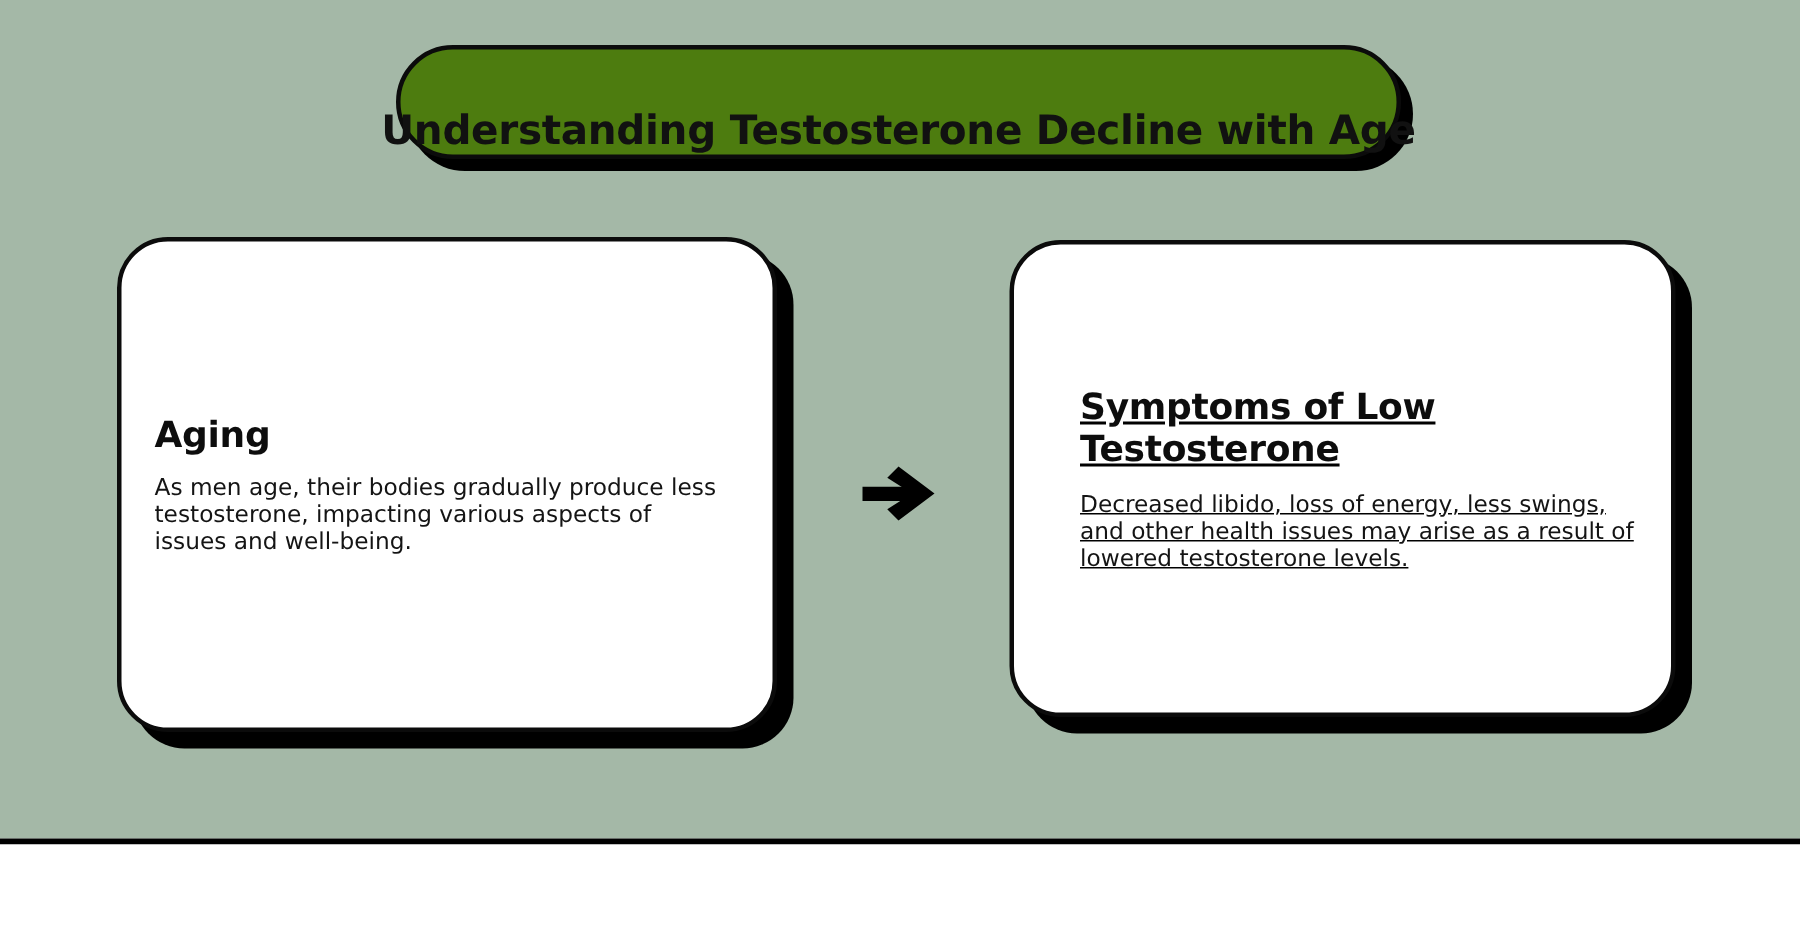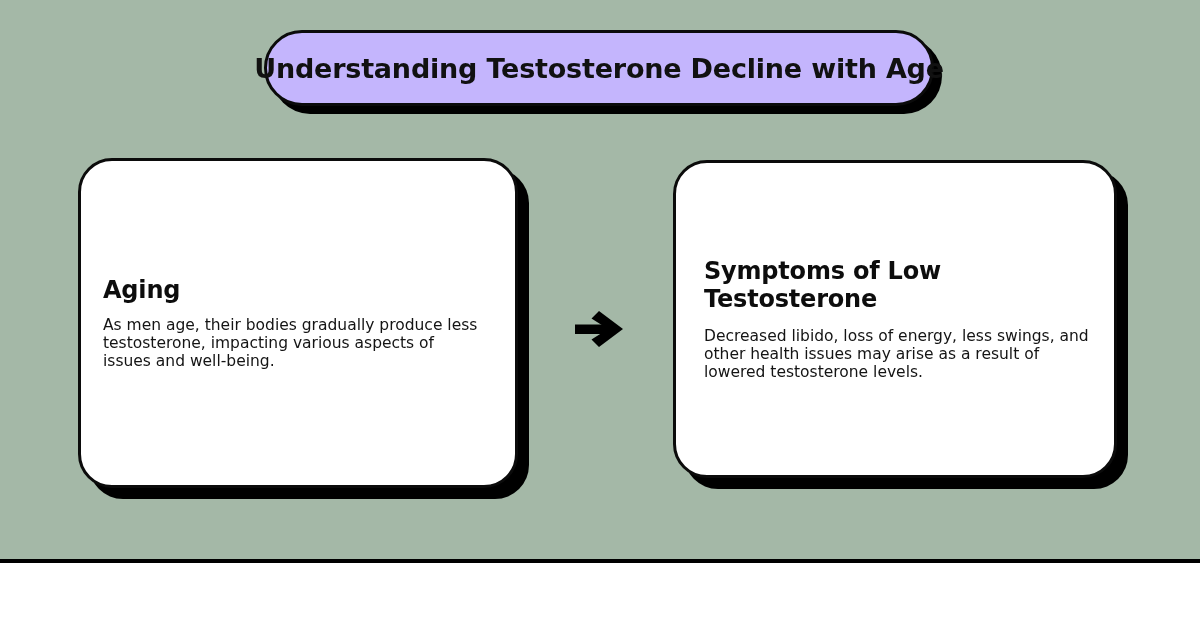--- a/index.html
+++ b/index.html
@@ -60,26 +60,26 @@
     height: 76px;
     background: #000000;
     border-radius: 40px;
   }
   #title-pill {
     position: absolute;
     left: 264px;
     top: 30px;
     width: 670px;
     height: 76px;
-    background: #c4b5fd;
+    background: #4d7c0f;
     border: 3px solid #0b0b0b;
     border-radius: 40px;
     box-sizing: border-box;
     display: flex;
-    align-items: center;
+    align-items: flex-end;
     justify-content: center;
   }
   #title-text {
     font-size: 27px;
     font-weight: bold;
     color: #111111;
     letter-spacing: -0.2px;
     text-align: center;
     white-space: nowrap;
   }
@@ -119,21 +119,21 @@
 
   
   #card-left-shadow { left: 89px;  top: 169px; width: 440px; height: 330px; }
   #card-left        { left: 78px;  top: 158px; width: 440px; height: 330px; }
   #card-left .card-inner { padding-left: 22px; padding-right: 32px; }
   #card-left .card-heading { margin-bottom: 12px; }
 
   
   #card-right-shadow { left: 684px; top: 171px; width: 444px; height: 318px; }
   #card-right        { left: 673px; top: 160px; width: 444px; height: 318px; }
-  #card-right .card-inner { padding-left: 28px; padding-right: 24px; }
+  #card-right .card-inner { padding-left: 44px; padding-right: 24px; text-decoration: underline; }
 
   
   #arrow {
     position: absolute;
     left: 573px;
     top: 305px;
     width: 52px;
     height: 48px;
   }
 </style>

